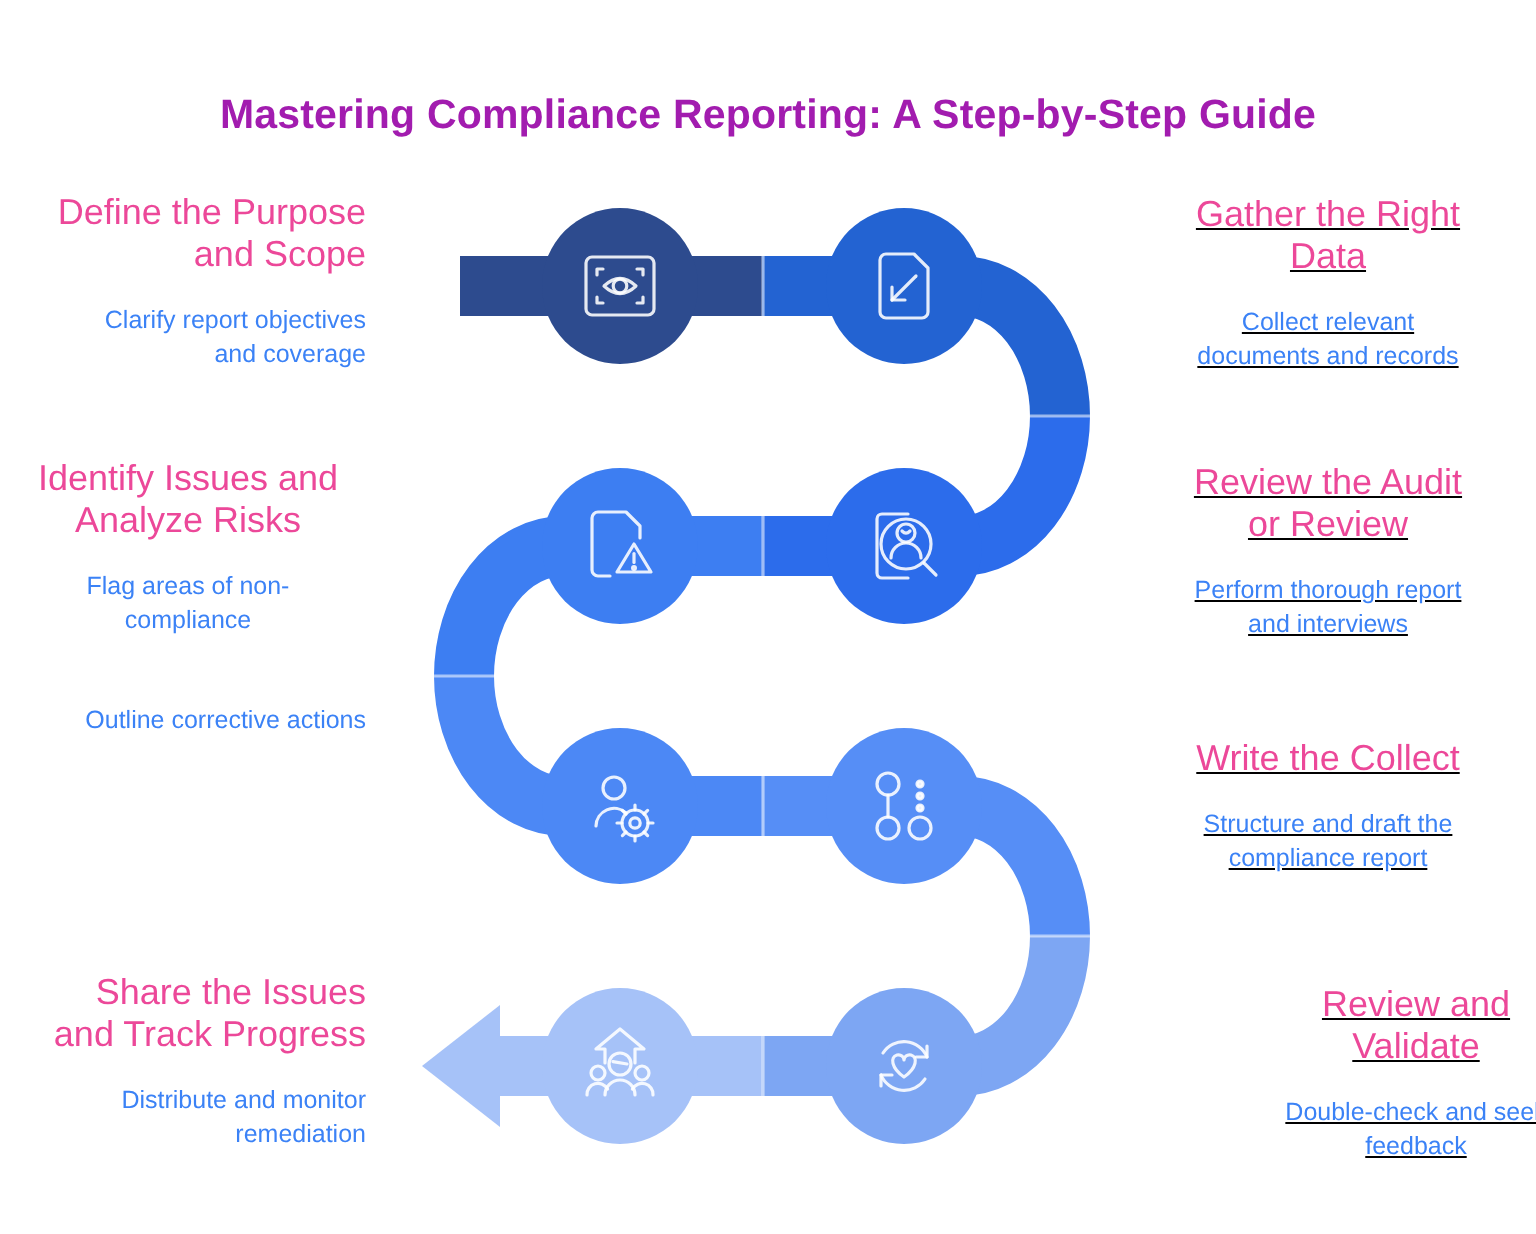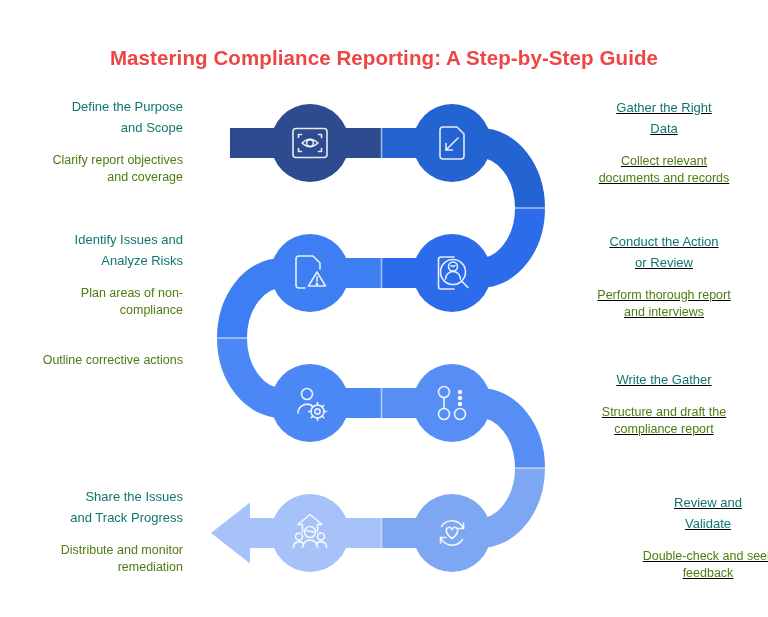--- a/index.html
+++ b/index.html
@@ -2,36 +2,36 @@
 <html><head>
 <meta charset="utf-8">
 <style>
   html,body{margin:0;padding:0;}
   body{
     width:768px;height:617px;position:relative;background:#ffffff;
     font-family:"Liberation Sans", sans-serif;overflow:hidden;
   }
   .title{
     position:absolute;top:46px;left:0;width:768px;text-align:center;
-    font-size:20.5px;font-weight:700;color:#ef4444;letter-spacing:.1px;
+    font-size:20.5px;font-weight:700;color:#a21caf;letter-spacing:.1px;
   }
   .flow-svg{position:absolute;top:0;left:0;}
   .step-text{position:absolute;width:178px;}
   .step-text h2{
-    margin:0 0 14px 0;font-size:13px;font-weight:400;color:#0f766e;
+    margin:0 0 14px 0;font-size:18px;font-weight:400;color:#ec4899;
     line-height:21px;white-space:pre-line;
   }
   .step-text p{
-    margin:0;font-size:12.5px;font-weight:400;color:#4d7c0f;
+    margin:0;font-size:12.5px;font-weight:400;color:#3b82f6;
     line-height:16.5px;white-space:pre-line;
   }
   .left{right:585px;text-align:right;}
   .right{left:575px;text-align:center;text-decoration:underline;}
   .pos-l1{top:96px;}  .pos-r1{top:97px;}
-  .pos-l2{top:229px;} .pos-r2{top:231px;}
+  .pos-l2{top:229px;text-align:center;} .pos-r2{top:231px;}
   .pos-l3{top:352px;} .pos-r3{top:369px;}
   .pos-l4{top:486px;} .pos-r4{top:492px;margin-left:44px;}
   .icon{fill:none;stroke:#ffffff;stroke-opacity:.88;stroke-width:1.6;
         stroke-linecap:round;stroke-linejoin:round;}
   .pipe{fill:none;stroke-width:30;}
   .seam{stroke:#ffffff;stroke-width:1.6;stroke-opacity:.55;}
 </style>
 </head>
 <body>
 
@@ -159,39 +159,39 @@
 </div>
 
 <div class="step-text right pos-r1">
   <h2>Gather the Right
 Data</h2>
   <p>Collect relevant
 documents and records</p>
 </div>
 
 <div class="step-text right pos-r2">
-  <h2>Conduct the Action
+  <h2>Review the Audit
 or Review</h2>
   <p>Perform thorough report
 and interviews</p>
 </div>
 
 <div class="step-text left pos-l2">
   <h2>Identify Issues and
 Analyze Risks</h2>
-  <p>Plan areas of non-
+  <p>Flag areas of non-
 compliance</p>
 </div>
 
 <div class="step-text left pos-l3">
   <p>Outline corrective actions</p>
 </div>
 
 <div class="step-text right pos-r3">
-  <h2>Write the Gather</h2>
+  <h2>Write the Collect</h2>
   <p>Structure and draft the
 compliance report</p>
 </div>
 
 <div class="step-text right pos-r4">
   <h2>Review and
 Validate</h2>
   <p>Double-check and seek
 feedback</p>
 </div>

